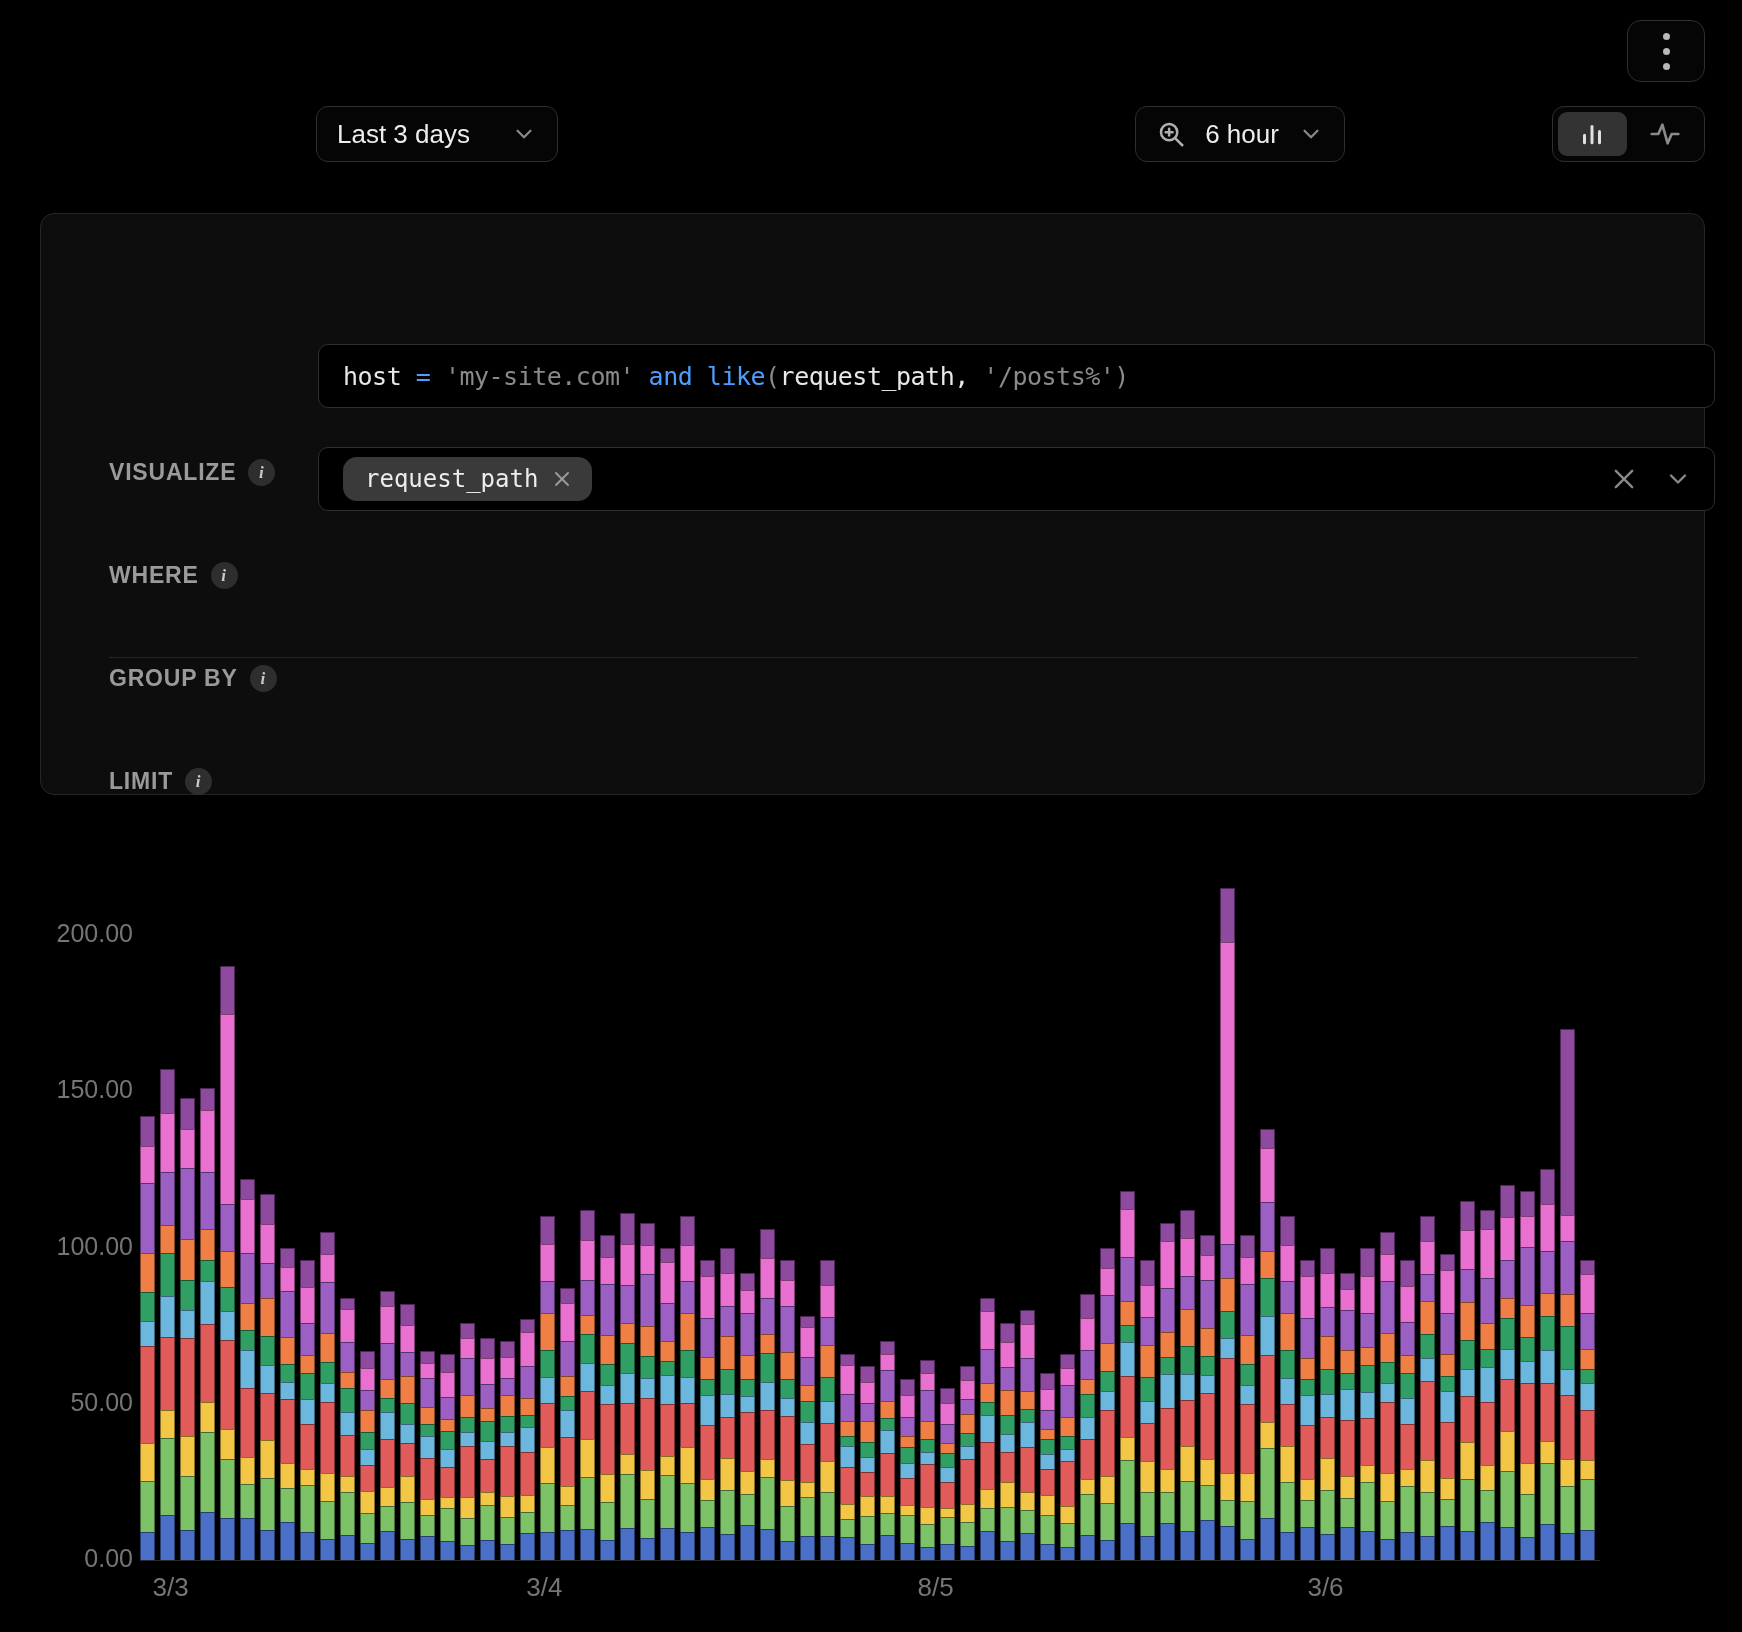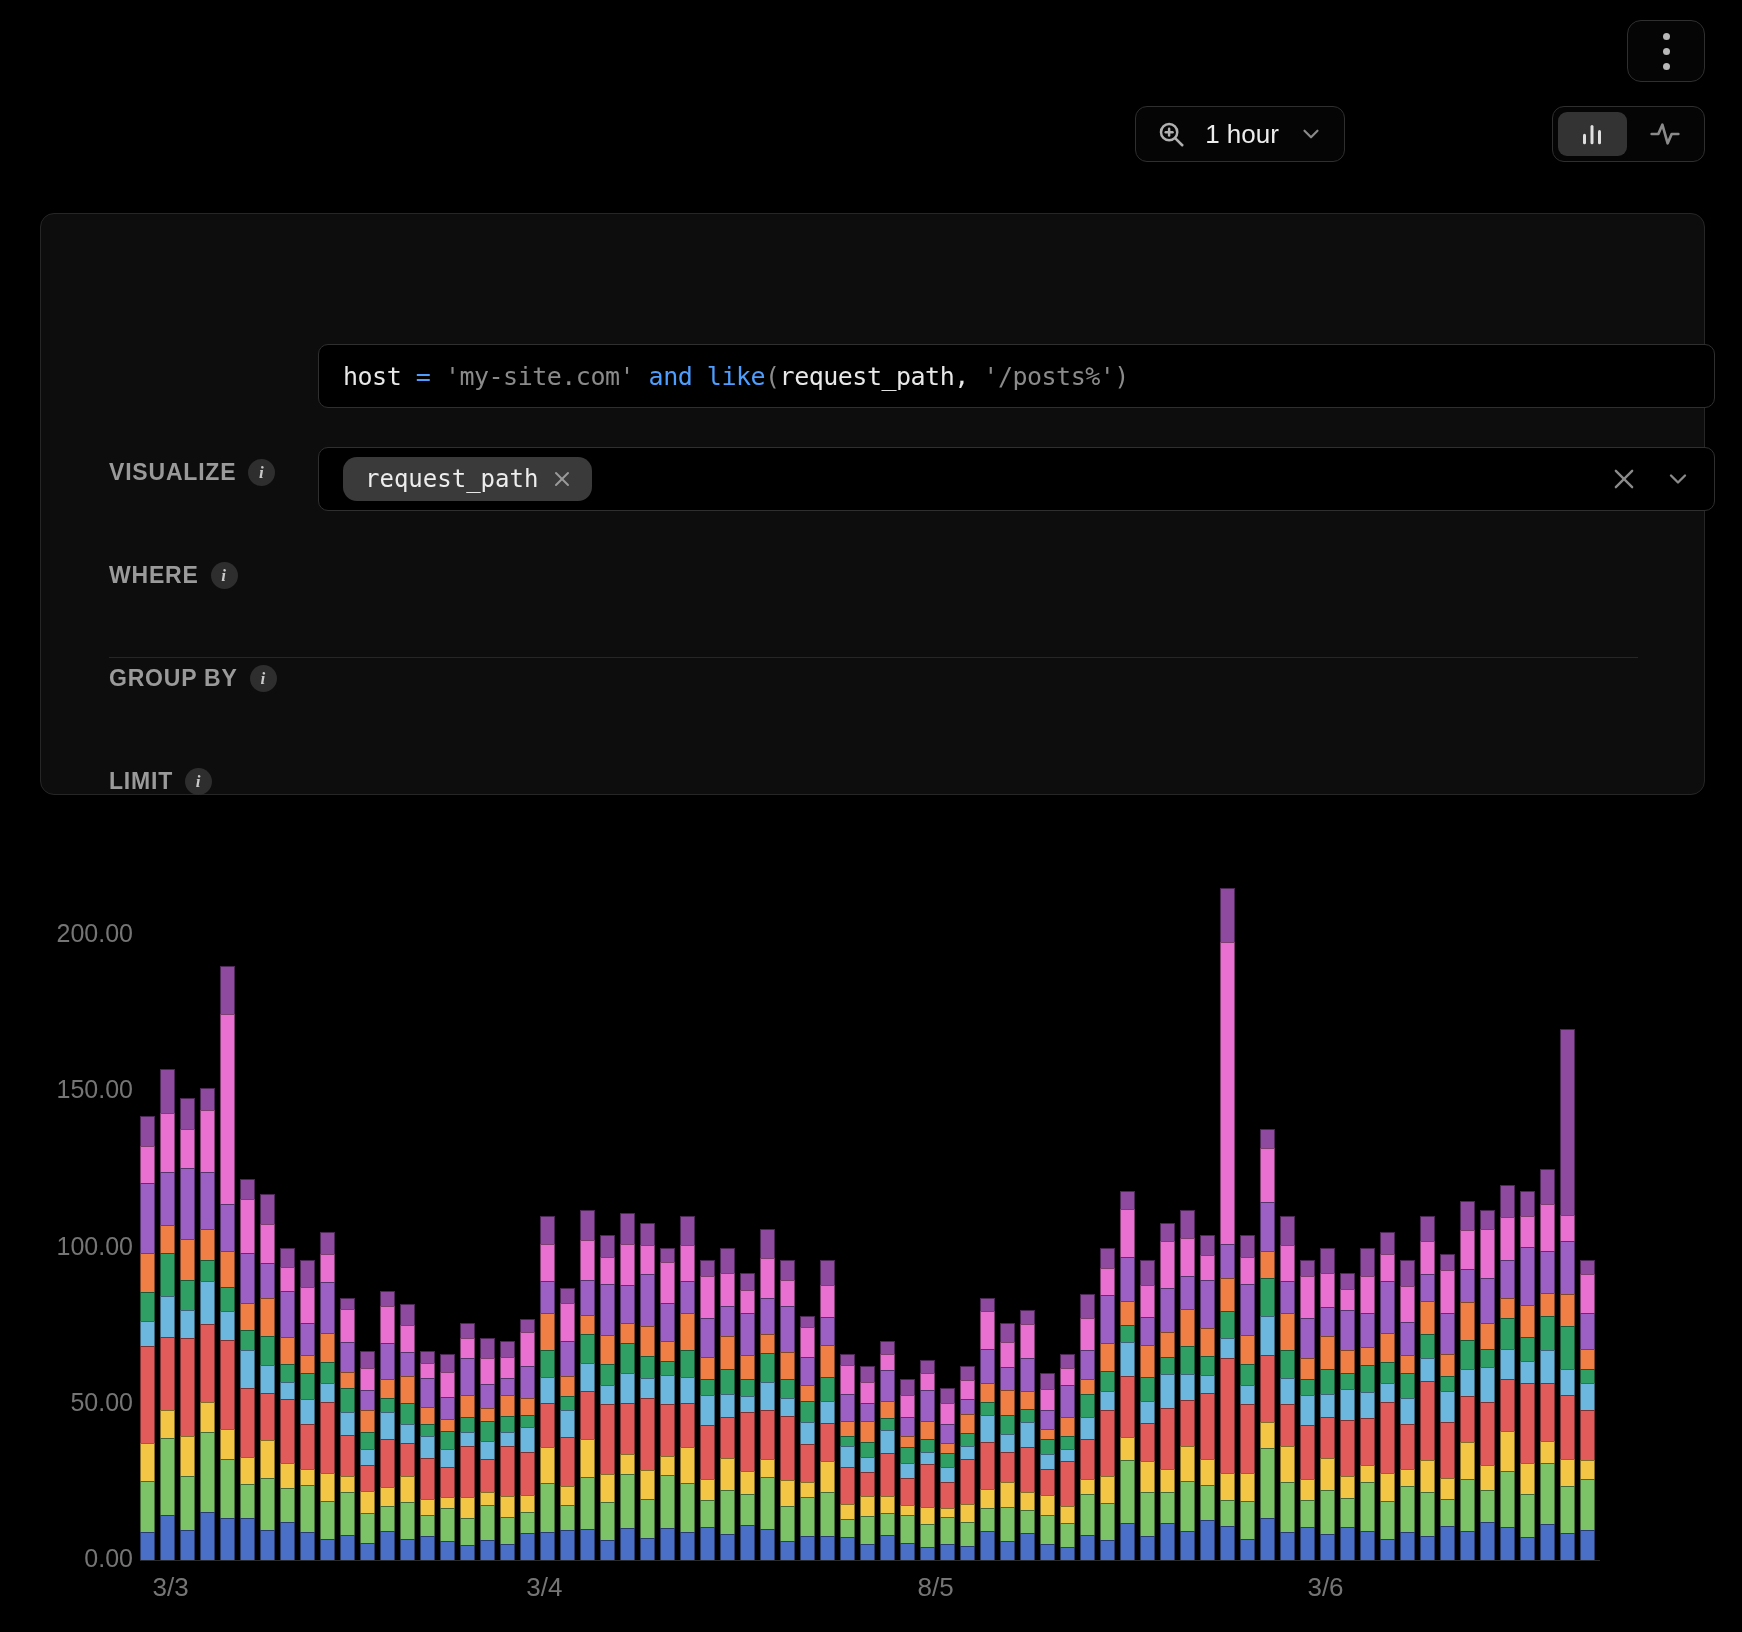--- a/index.html
+++ b/index.html
@@ -60,30 +60,36 @@
 
 <div id="app">
 
   <div class="kebab-btn">
     <i></i>
     <i></i>
     <i></i>
   </div>
 
 
+  <div class="tbtn" id="time-range">
+    <span>Last 3 days</span>
+    <svg width="26" height="26" viewBox="0 0 24 24" fill="none" stroke="#8a8a8a" stroke-width="2" stroke-linecap="round" stroke-linejoin="round">
+        <polyline points="6 9 12 15 18 9"></polyline>
+      </svg>
+  </div>
 
 
   <div class="tbtn" id="granularity">
     <svg width="30" height="30" viewBox="0 0 24 24" fill="none" stroke="#b0b0b0" stroke-width="2" stroke-linecap="round">
         <circle cx="10.5" cy="10.5" r="6.5"></circle>
         <line x1="15.5" y1="15.5" x2="21" y2="21"></line>
         <line x1="10.5" y1="7.8" x2="10.5" y2="13.2"></line>
         <line x1="7.8" y1="10.5" x2="13.2" y2="10.5"></line>
       </svg>
-    <span>1 hour</span>
+    <span>6 hour</span>
     <svg width="26" height="26" viewBox="0 0 24 24" fill="none" stroke="#8a8a8a" stroke-width="2" stroke-linecap="round" stroke-linejoin="round">
         <polyline points="6 9 12 15 18 9"></polyline>
       </svg>
   </div>
 
   <div class="toggle">
     <div class="cell active">
       <svg width="30" height="30" viewBox="0 0 24 24" fill="none" stroke="#e0e0e0" stroke-width="2.4" stroke-linecap="round">
           <line x1="6" y1="13" x2="6" y2="19"></line>
           <line x1="12" y1="6" x2="12" y2="19"></line>

